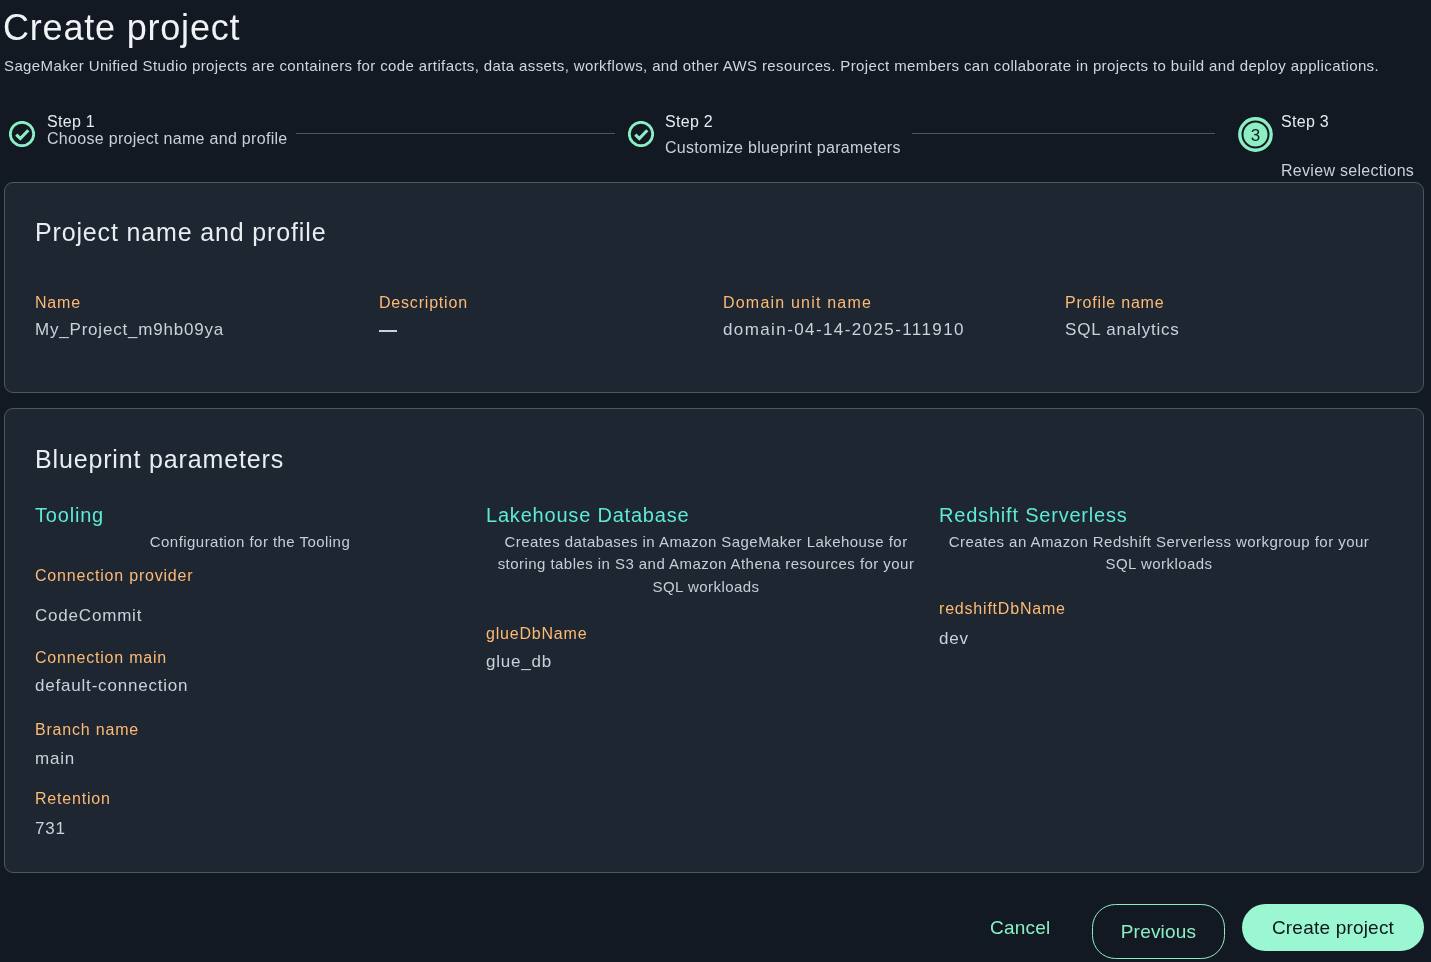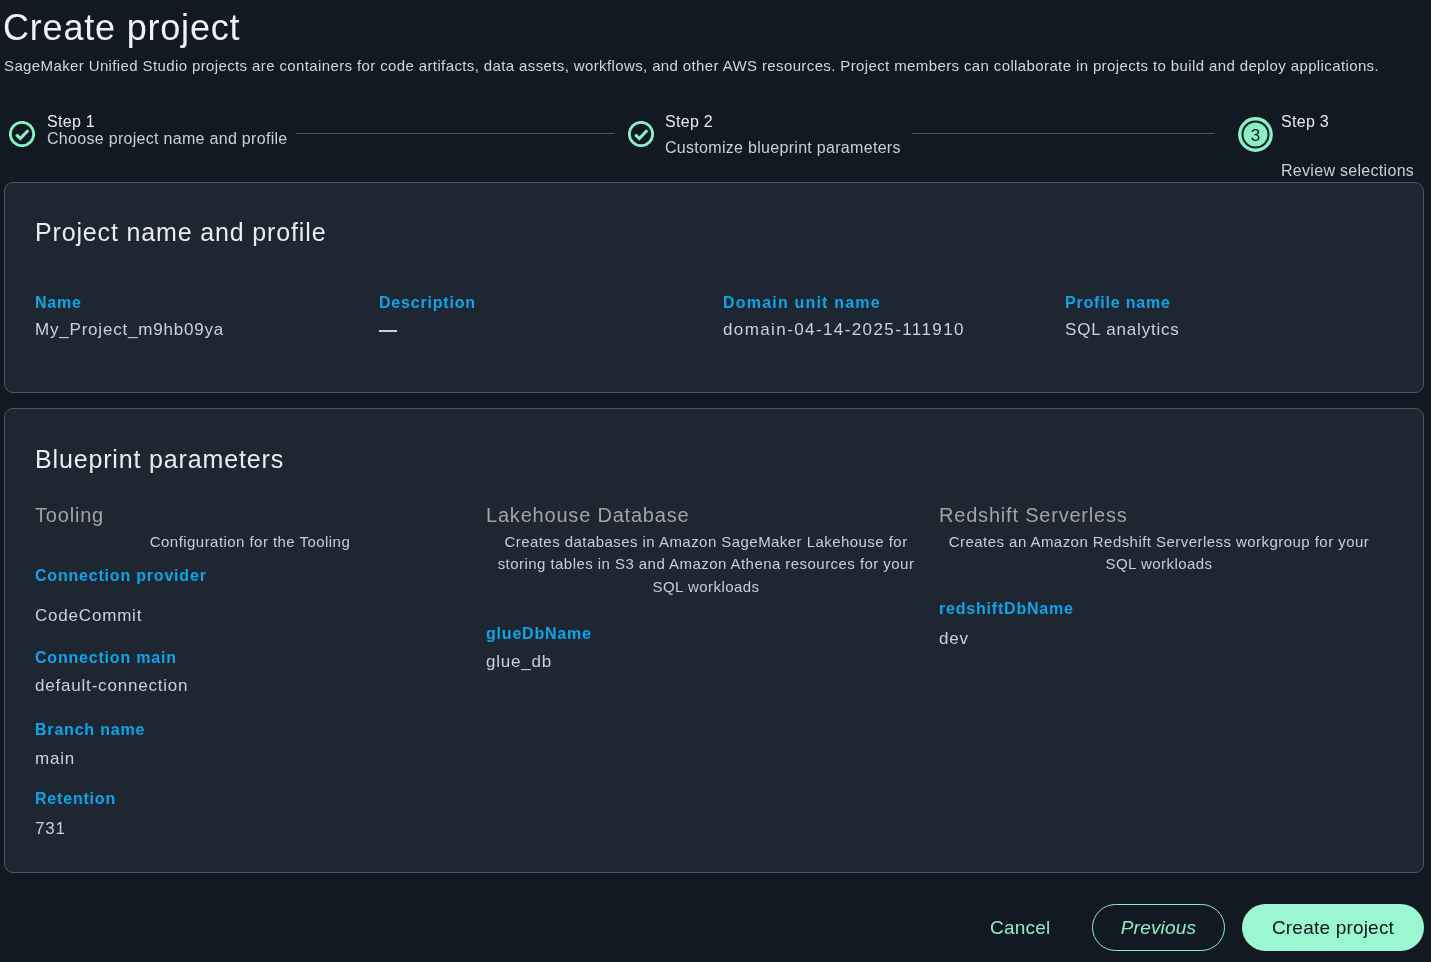--- a/index.html
+++ b/index.html
@@ -1,23 +1,23 @@
 <!DOCTYPE html>
 <html><head>
 <meta charset="utf-8">
 <style>
   * { margin:0; padding:0; box-sizing:border-box; }
   html,body { width:1431px; height:962px; background:#131923; overflow:hidden; }
   body { position:relative; font-family:"Liberation Sans", sans-serif; }
   .abs { position:absolute; line-height:1; white-space:nowrap; }
   .card { position:absolute; left:4px; width:1420px; background:#1e2632; border:1px solid #4d5663; border-radius:9px; }
-  .lbl { font-weight:bold; color:#0ea5e9; font-size:16px; letter-spacing:0.8px; }
+  .lbl { font-weight:normal; color:#fdba74; font-size:16px; letter-spacing:0.8px; }
   .val { color:#c9d1da; font-size:17px; letter-spacing:0.8px; }
   .h2 { color:#e9edf2; font-size:25px; letter-spacing:0.85px; }
-  .h3 { color:#a3a3a3; font-size:20px; letter-spacing:0.8px; }
+  .h3 { color:#5eead4; font-size:20px; letter-spacing:0.8px; }
   .desc { color:#c6ced7; font-size:15px; letter-spacing:0.45px; line-height:22.3px; white-space:normal;text-align:center; }
   .mint { color:#8befc3; }
   .steptitle { color:#e7ebf0; font-size:16px; letter-spacing:0.3px; }
   .stepdesc { color:#c9d0d9; font-size:16px; letter-spacing:0.3px; }
   .connector { position:absolute; height:1px; background:#4d5664; }
   .btn { position:absolute; border-radius:24px; font-size:19px; letter-spacing:0.2px; display:flex; align-items:center; justify-content:center; }
 </style>
 </head>
 <body>
 
@@ -83,14 +83,14 @@
   <div class="abs desc" style="left:486px; top:531px; width:440px;">Creates databases in Amazon SageMaker Lakehouse for<br>storing tables in S3 and Amazon Athena resources for your<br>SQL workloads</div>
   <div class="abs lbl" style="left:486px; top:625.5px;">glueDbName</div>
   <div class="abs val" style="left:486px; top:653px;">glue_db</div>
 
   <div class="abs h3" style="left:939px; top:504.5px;text-align:right;">Redshift Serverless</div>
   <div class="abs desc" style="left:939px; top:531px; width:440px;">Creates an Amazon Redshift Serverless workgroup for your<br>SQL workloads</div>
   <div class="abs lbl" style="left:939px; top:600.5px;">redshiftDbName</div>
   <div class="abs val" style="left:939px; top:630px;">dev</div>
 
   <div class="abs mint" style="left:990px; top:918px; font-size:19px; letter-spacing:0.2px;">Cancel</div>
-  <div class="btn mint" style="left:1092px; top:904px; width:133px; height:47px; border:1.5px solid #8befc3; border-radius:23.5px;font-style:italic;">Previous</div>
+  <div class="btn mint" style="left:1092px; top:904px; width:133px; height:55px; border:1.5px solid #8befc3; border-radius:23.5px;">Previous</div>
   <div class="btn" style="left:1242px; top:904px; width:182px; height:47px; background:#9bf7d2; color:#10171e;">Create project</div>
 
 </body></html>

